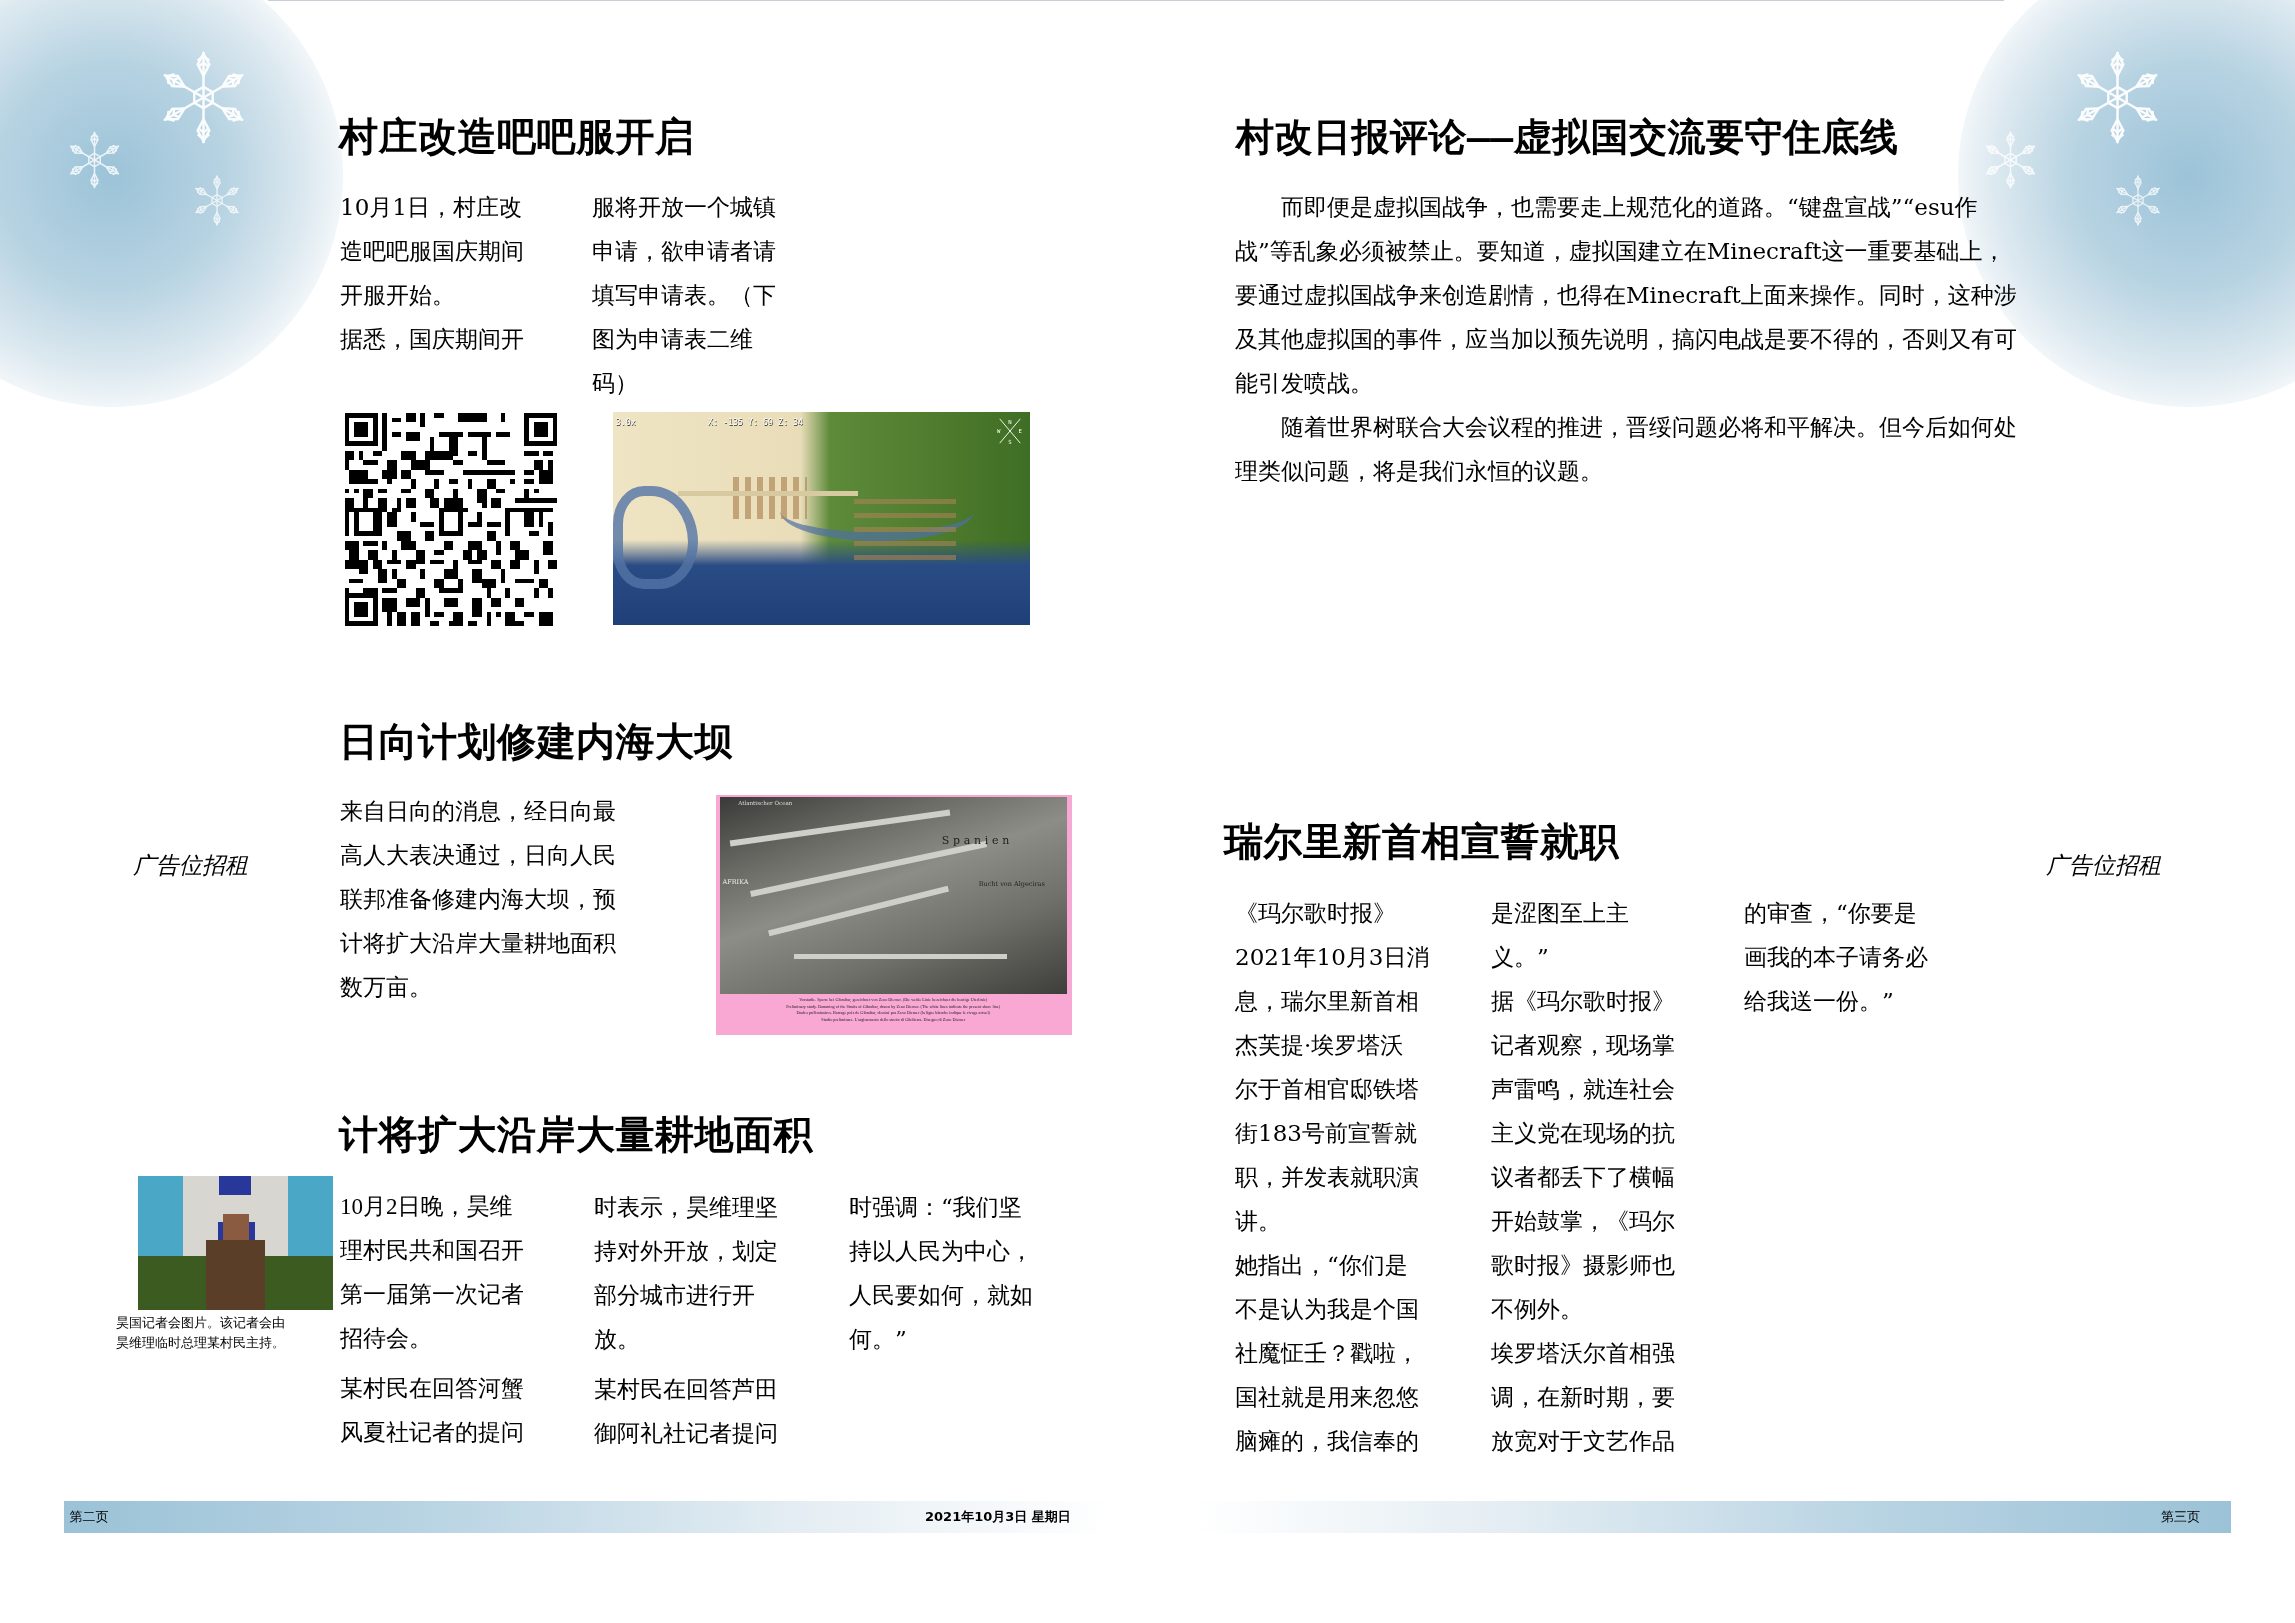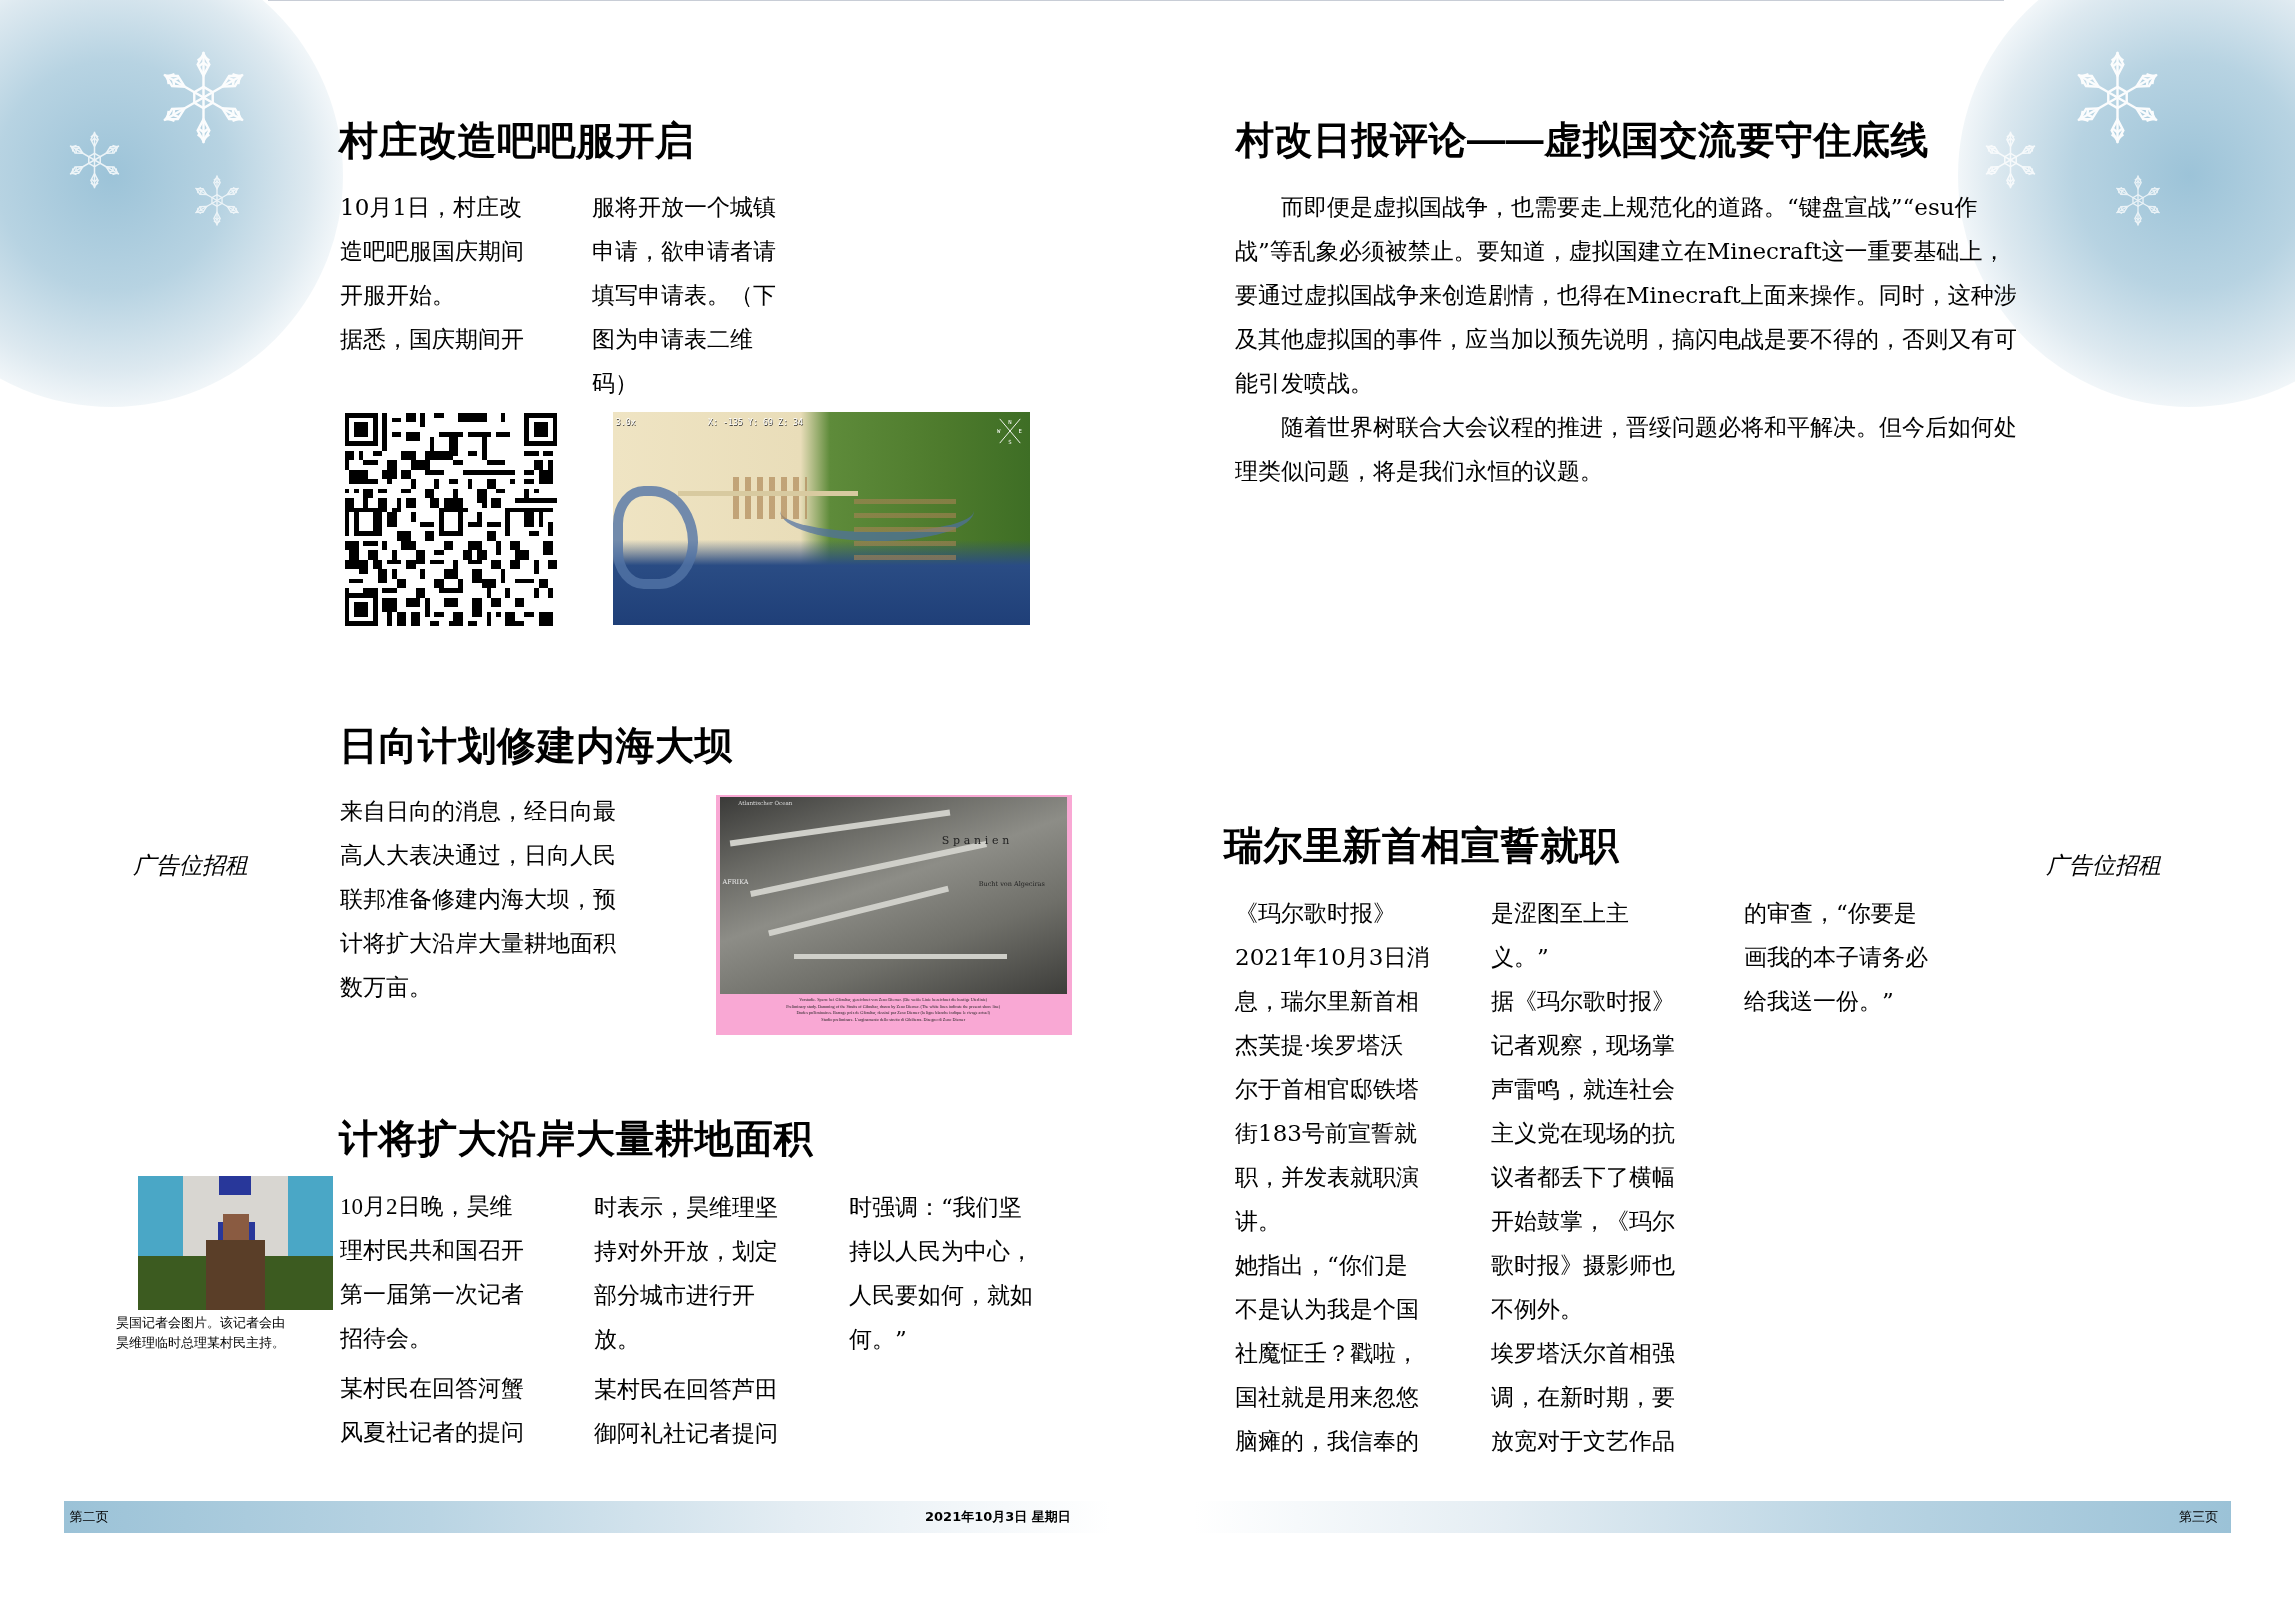--- a/index.html
+++ b/index.html
@@ -3,21 +3,21 @@
 <meta charset="utf-8">
 <style>
   html, body { margin:0; padding:0; }
   body { width:2295px; height:1624px; position:relative; background:#ffffff; overflow:hidden;
          font-family:"DejaVu Serif","Liberation Serif",serif; color:#000; }
   .topline { position:absolute; top:0; left:268px; width:1736px; height:1.4px; background:#c8cdd6; }
   .glow { position:absolute; border-radius:50%;
           background:radial-gradient(ellipse at center, #9cc3d8 0%, #b7d3e2 35%, #dde9f0 60%, rgba(255,255,255,0) 78%); }
   .flake { position:absolute; }
   .flake svg { width:100%; height:100%; }
-  .headline { position:absolute; font-family:Liberation Sans, sans-serif; font-weight:bold;
+  .headline { position:absolute; font-family:Liberation Mono, monospace; font-weight:bold;
               font-size:39px; line-height:1; white-space:nowrap; letter-spacing:0.5px; }
   .col { position:absolute; font-size:23px; line-height:44px; }
   .ed { position:absolute; font-size:23px; line-height:44px; width:782px; }
   .ed p { margin:0; text-indent:46px; }
   .ad { position:absolute; font-family:"DejaVu Serif","Liberation Serif",serif; font-style:italic;
         font-size:23px; white-space:nowrap; }
   .caption { position:absolute; font-family:"DejaVu Sans","Liberation Sans",sans-serif; font-size:13px; line-height:20.4px; }
   .footer { position:absolute; top:1501px; height:32px; font-family:"DejaVu Sans","Liberation Sans",sans-serif;
             font-size:13px; font-weight:bold; display:flex; align-items:center; }
   .footer-left { left:64px; width:1047px; background:linear-gradient(90deg,#9bc2d7 0%,#b9d4e3 35%,#e4edf3 70%,#ffffff 100%); }
@@ -407,16 +407,16 @@
   </div>
   <div class="col" style="left:1744px;top:891px;width:241px;">
     <div>的审查，“你要是</div>
     <div>画我的本子请务必</div>
     <div>给我送一份。”</div>
   </div>
 
   <div class="ad" style="left:2046px;top:850px;">广告位招租</div>
 
   <div class="footer footer-right">
-    <span style="margin-right:13px;font-weight:normal;">第三页</span>
+    <span style="margin-right:31px;font-weight:normal;">第三页</span>
   </div>
 </section>
 
 
 </body></html>

